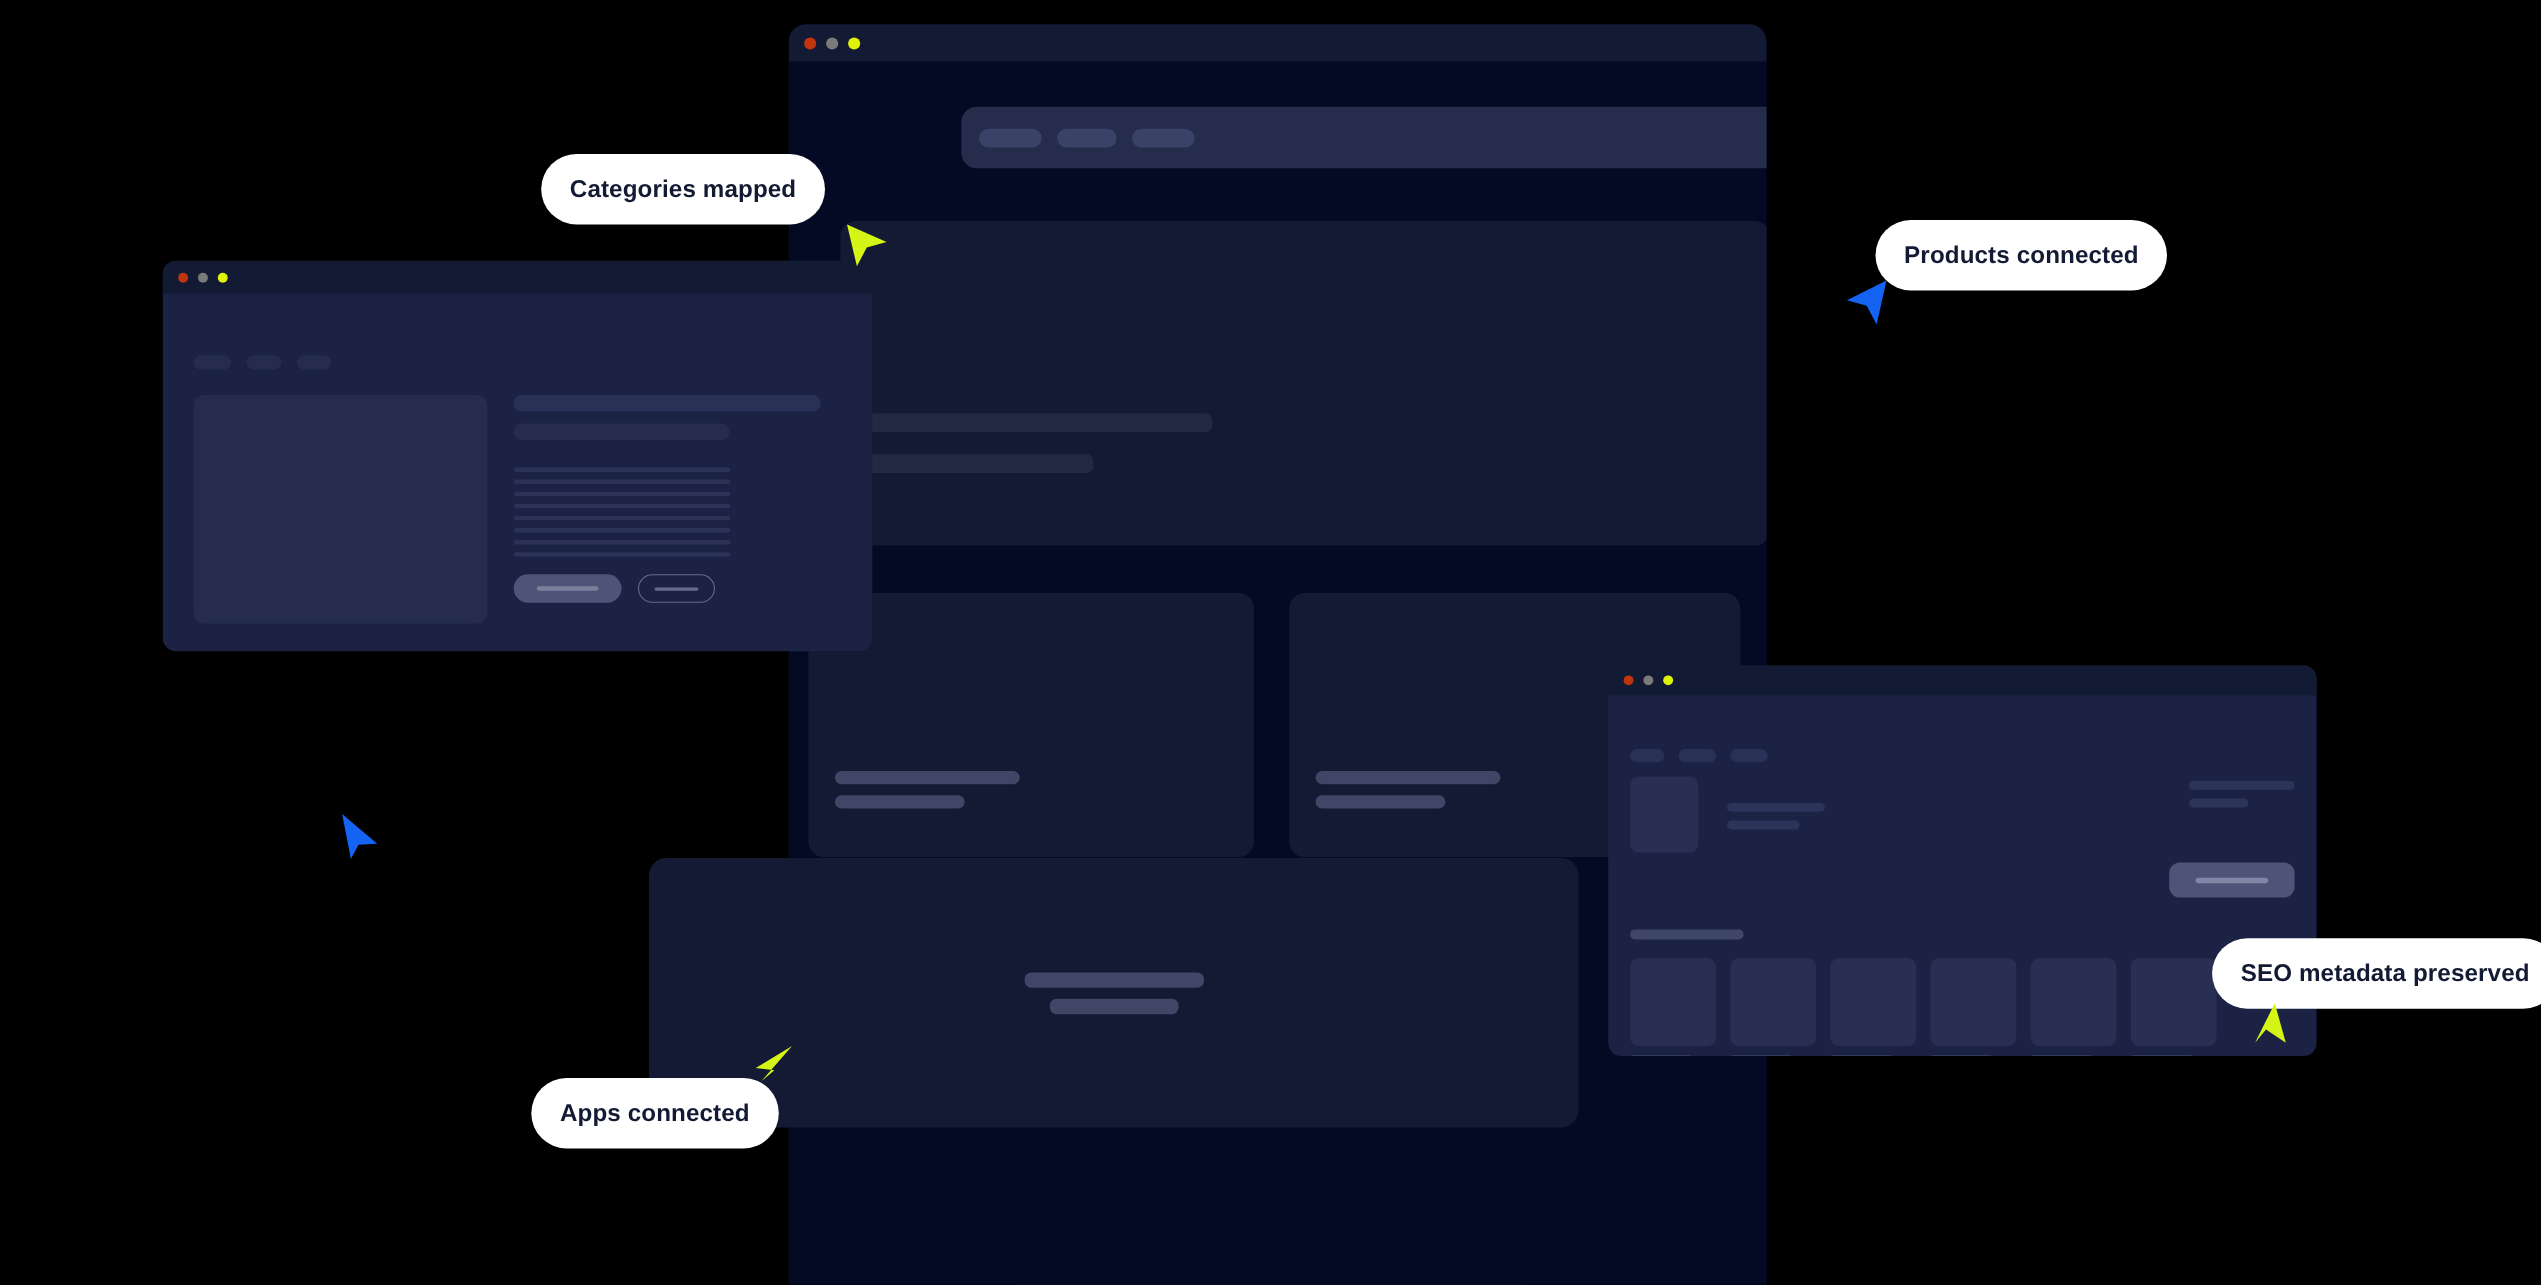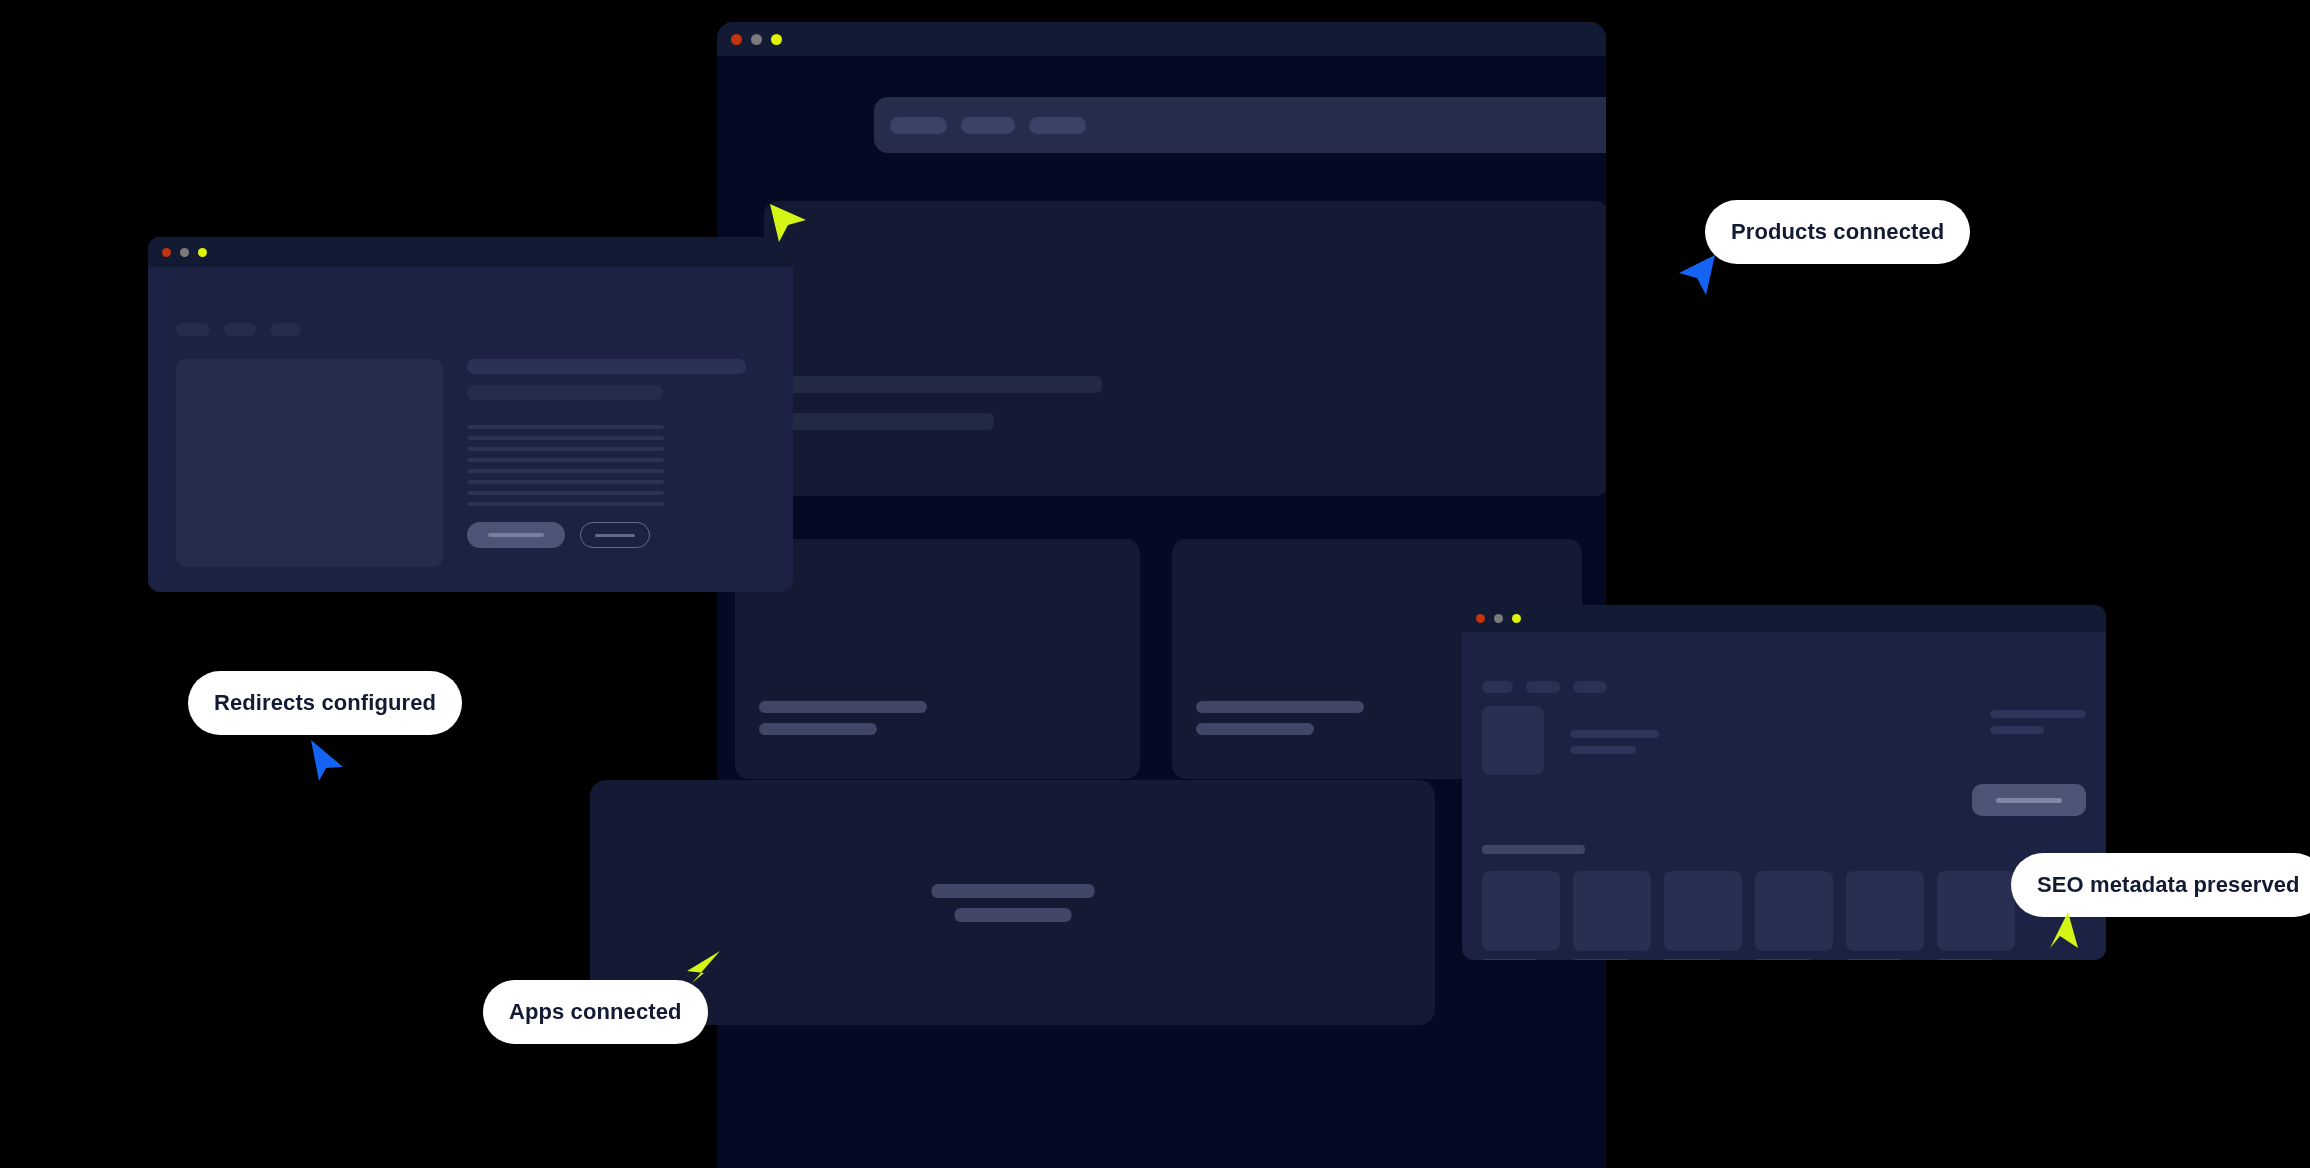--- a/index.html
+++ b/index.html
@@ -356,30 +356,30 @@
         </div>
         <div class="rw-item">
           <div class="thumb"></div>
           <div class="l1"></div>
 
         </div>
       </div>
     </div>
   </div>
 
+  <div class="tooltip" style="left:492px; top:140px;">Categories mapped</div>
   <svg class="cursor" style="left:766px; top:200px;" viewBox="0 0 44 46">
     <path d="M4 4 L40 20 L22 25 L13 42 Z" fill="#d4f516"></path>
   </svg>
 
   <div class="tooltip" style="left:1705px; top:200px;">Products connected</div>
   <svg class="cursor" style="left:1675px; top:253px;" viewBox="0 0 44 46">
     <path d="M40 2 L4 20 L22 25 L31 42 Z" fill="#1463f3"></path>
   </svg>
 
-  <div class="tooltip" style="left:188px; top:671px;">Redirects configured</div>
   <svg class="cursor" style="left:305px; top:737px;" viewBox="0 0 44 46">
     <path d="M6 3 L38 30 L21 31 L14 44 Z" fill="#1463f3"></path>
   </svg>
 
   <div class="tooltip" style="left:483px; top:980px;">Apps connected</div>
   <svg class="cursor" style="left:682px; top:947px;" viewBox="0 0 44 46">
     <path d="M38 4 L10 36 L22 26 L5 24 Z" fill="#d4f516"></path>
   </svg>
 
   <div class="tooltip" style="left:2011px; top:853px;">SEO metadata preserved</div>

